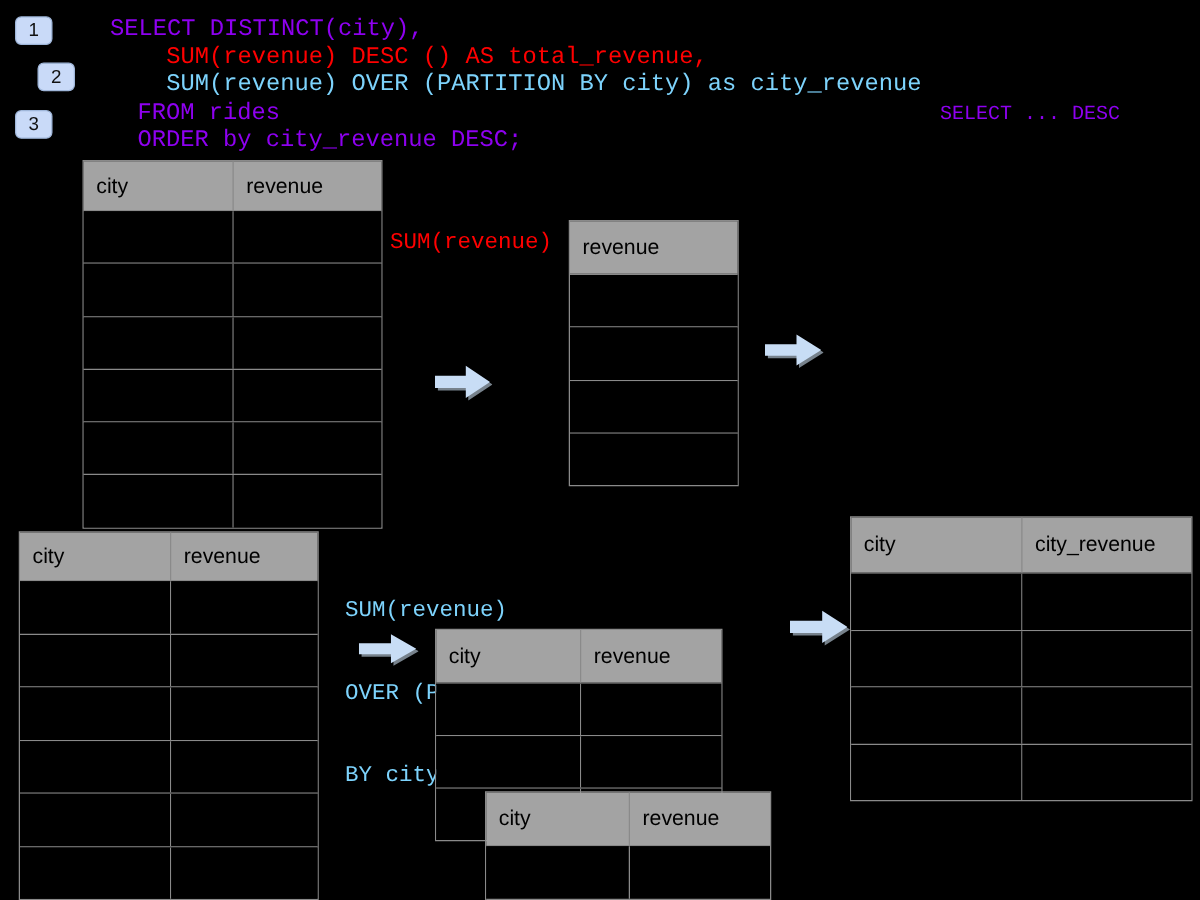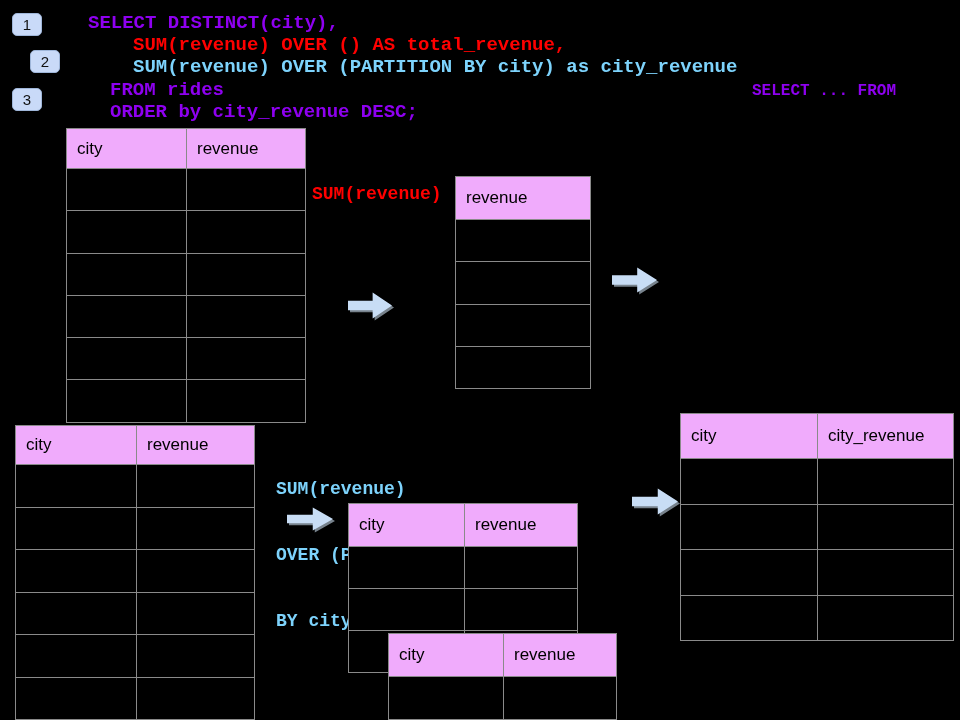--- a/index.html
+++ b/index.html
@@ -14,41 +14,41 @@
     display:flex;align-items:center;justify-content:center;
     font:15px "Liberation Sans",sans-serif;color:#111;
     box-shadow:1px 1px 1px rgba(0,0,0,.45);
   }
   .badge1{left:12px;top:13px}
   .badge2{left:30px;top:50px}
   .badge3{left:12px;88px;top:88px}
   
   .mono{
     position:absolute;font-family:"Liberation Mono",monospace;
-    font-weight:bold;white-space:pre;
+    font-weight:normal;white-space:pre;
   }
   .purple{color:#8e00f0}
   .red{color:#ff0000}
   .green{color:#7dd3fc}
   .sql{font-size:19px;line-height:22px}
   .l1{left:88px;top:12px}
   .l2{left:133px;top:34px}
   .l3{left:133px;top:56px}
   .l4{left:110px;top:79px}
   .l5{left:110px;top:101px}
   .note{left:752px;top:36px;font-size:16px;line-height:22px}
   .lbl{font-size:18px;line-height:22px}
   .lbl-total{left:312px;top:139px}
   .lbl-part{left:276px;top:434px}
   
   .tbl{
     position:absolute;display:flex;flex-direction:column;
     border:1px solid #8a8a8a;box-sizing:border-box;
   }
-  .thead{display:flex;background:#f0abfc;height:var(--hh);flex:none}
+  .thead{display:flex;background:#a3a3a3;height:var(--hh);flex:none}
   .th{
     display:flex;align-items:center;padding-left:10px;box-sizing:border-box;
     font:17px "Liberation Sans",sans-serif;color:#000;
     border-right:1px solid #8a8a8a;
   }
   .th:last-child{border-right:none;flex:1}
   .th:not(:last-child){width:var(--c1)}
   .trow{display:flex;height:var(--rh);flex:none;border-top:1px solid #8a8a8a}
   .td{border-right:1px solid #8a8a8a;box-sizing:border-box;background:#000}
   .td:last-child{border-right:none;flex:1}
@@ -73,27 +73,27 @@
   .a4{left:632px;top:488px;width:46px;height:27px}
 </style>
 </head>
 <body>
 
 <div class="badge badge1">1</div>
 <div class="badge badge2">2</div>
 <div class="badge badge3" style="left:12px;top:88px">3</div>
 
 <div class="mono sql purple l1">SELECT DISTINCT(city),</div>
-<div class="mono sql red l2">SUM(revenue) OVER () AS total_revenue,</div>
+<div class="mono sql red l2">SUM(revenue) DESC () AS total_revenue,</div>
 <div class="mono sql green l3">SUM(revenue) OVER (PARTITION BY city) as city_revenue</div>
 <div class="mono sql purple l4">FROM rides</div>
 <div class="mono sql purple l5">ORDER by city_revenue DESC;</div>
 
 <div class="mono note purple">
-  <div>SELECT ... FROM</div>
+  <div>SELECT ... DESC</div>
 </div>
 
 <div class="mono lbl red lbl-total">
   <div>SUM(revenue)</div>
 </div>
 
 <div class="mono lbl green lbl-part">
   <div>SUM(revenue)</div>
   <div>OVER (PARTITION</div>
   <div>BY city)</div>

